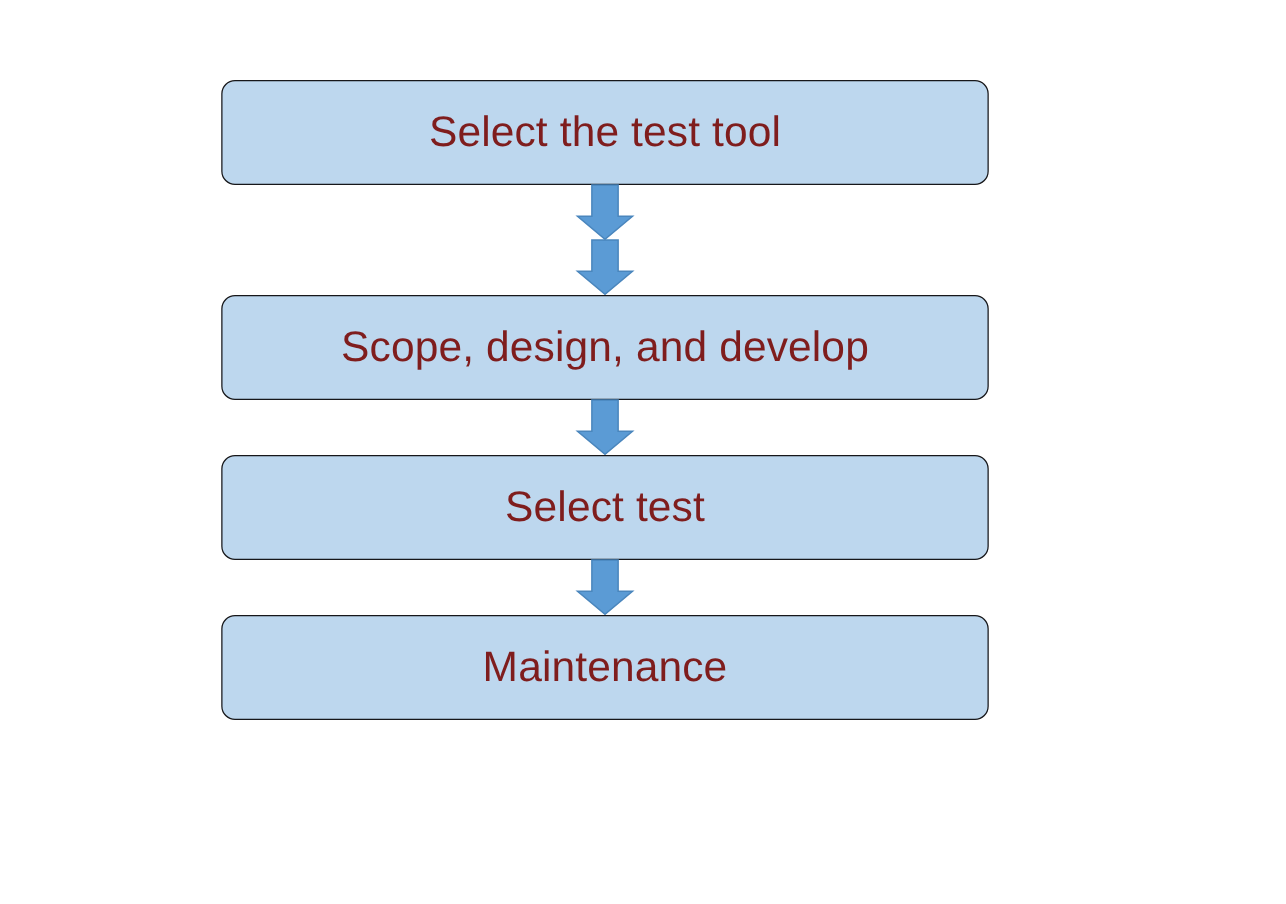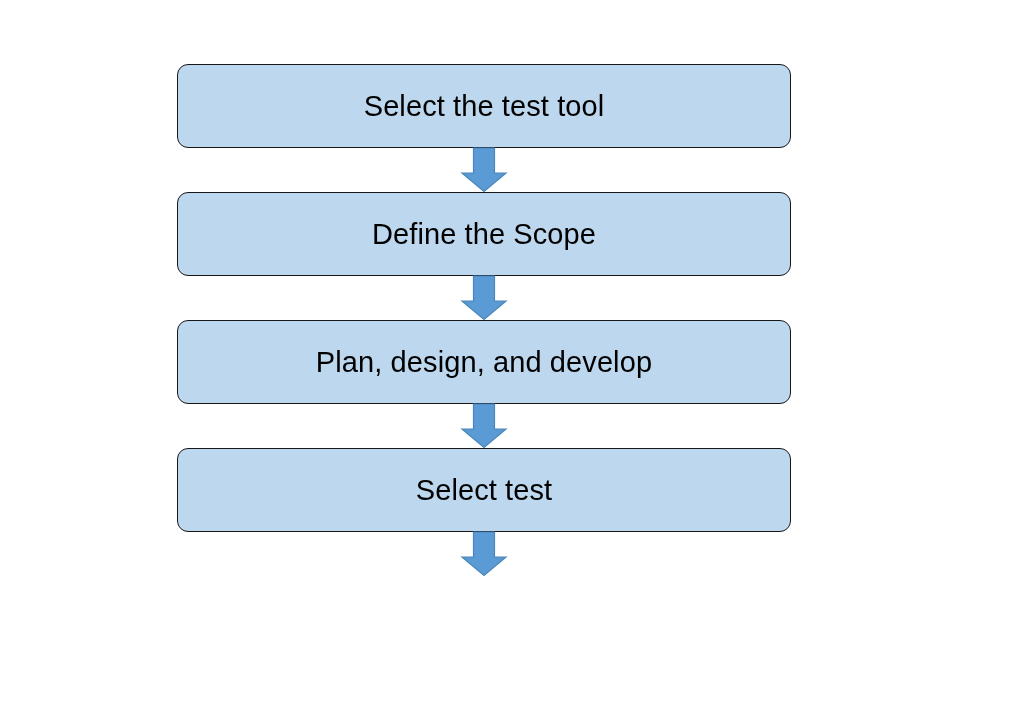--- a/index.html
+++ b/index.html
@@ -29,23 +29,23 @@
     width: 614px;
     height: 84px;
     background: #bdd7ee;
     border: 1.4px solid #17171a;
     border-radius: 11px;
     display: flex;
     align-items: center;
     justify-content: center;
   }
   .node-label {
-    font-size: 29px;
+    font-size: 34px;
     line-height: 1;
-    color: #000000;
+    color: #7f1d1d;
     letter-spacing: 0.1px;
     font-weight: 400;
     text-align: center;
     white-space: nowrap;
   }
   .connector {
     position: relative;
     width: 614px;
     height: 44px;
   }
@@ -67,45 +67,45 @@
     <div class="node">
       <span class="node-label">Select the test tool</span>
     </div>
 
     <div class="connector">
       <svg width="46" height="44" viewBox="0 0 46 44">
         <path d="M 12.5 0 L 33.5 0 L 33.5 25 L 45 25 L 23 43.5 L 1 25 L 12.5 25 Z" fill="#5b9bd5" stroke="#4a86bd" stroke-width="1.2" stroke-linejoin="miter"></path>
       </svg>
     </div>
 
-    <div class="node">
-      <span class="node-label">Define the Scope</span>
-    </div>
 
     <div class="connector">
       <svg width="46" height="44" viewBox="0 0 46 44">
         <path d="M 12.5 0 L 33.5 0 L 33.5 25 L 45 25 L 23 43.5 L 1 25 L 12.5 25 Z" fill="#5b9bd5" stroke="#4a86bd" stroke-width="1.2" stroke-linejoin="miter"></path>
       </svg>
     </div>
 
     <div class="node">
-      <span class="node-label">Plan, design, and develop</span>
+      <span class="node-label">Scope, design, and develop</span>
     </div>
 
     <div class="connector">
       <svg width="46" height="44" viewBox="0 0 46 44">
         <path d="M 12.5 0 L 33.5 0 L 33.5 25 L 45 25 L 23 43.5 L 1 25 L 12.5 25 Z" fill="#5b9bd5" stroke="#4a86bd" stroke-width="1.2" stroke-linejoin="miter"></path>
       </svg>
     </div>
 
     <div class="node">
       <span class="node-label">Select test</span>
     </div>
 
     <div class="connector">
       <svg width="46" height="44" viewBox="0 0 46 44">
         <path d="M 12.5 0 L 33.5 0 L 33.5 25 L 45 25 L 23 43.5 L 1 25 L 12.5 25 Z" fill="#5b9bd5" stroke="#4a86bd" stroke-width="1.2" stroke-linejoin="miter"></path>
       </svg>
     </div>
 
+    <div class="node">
+      <span class="node-label">Maintenance</span>
+    </div>
 
   </div>
 </div>
 
 </body></html>

